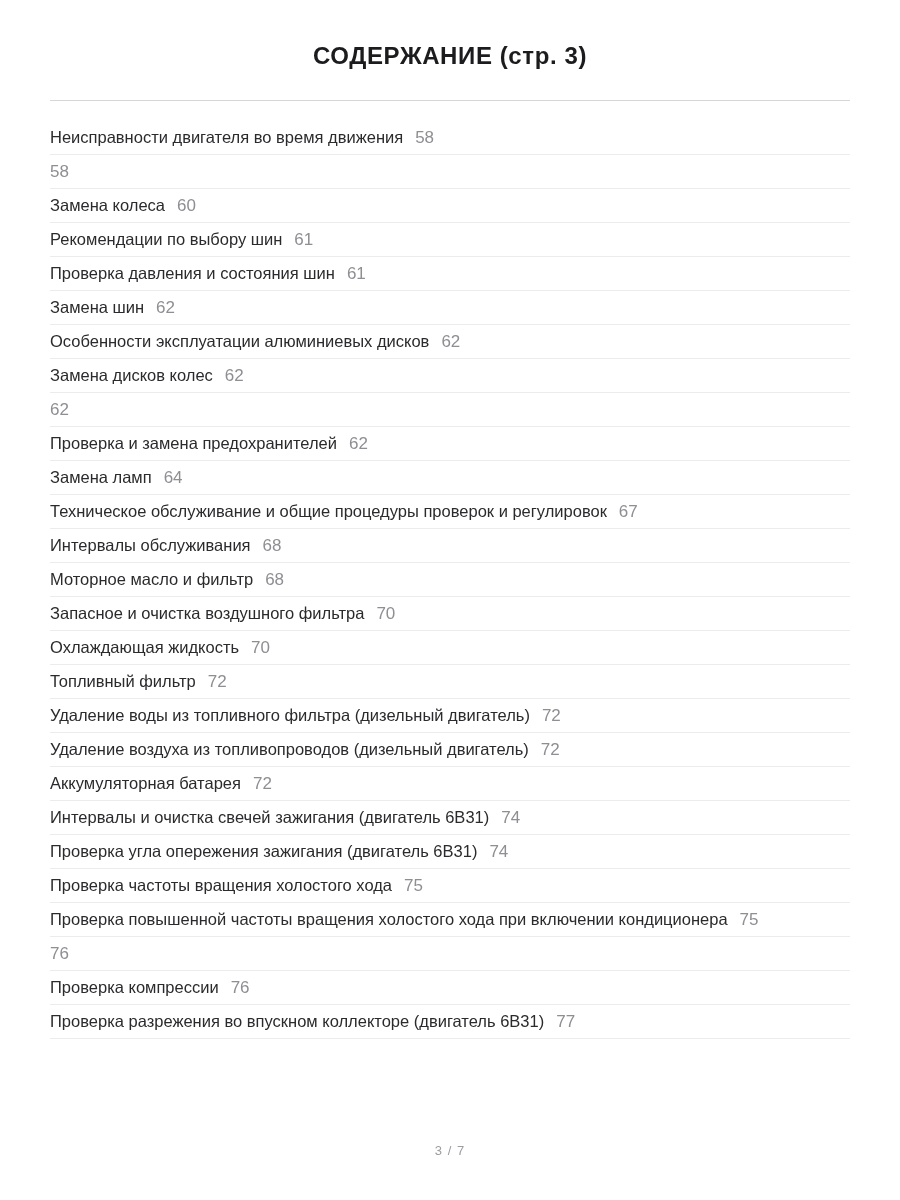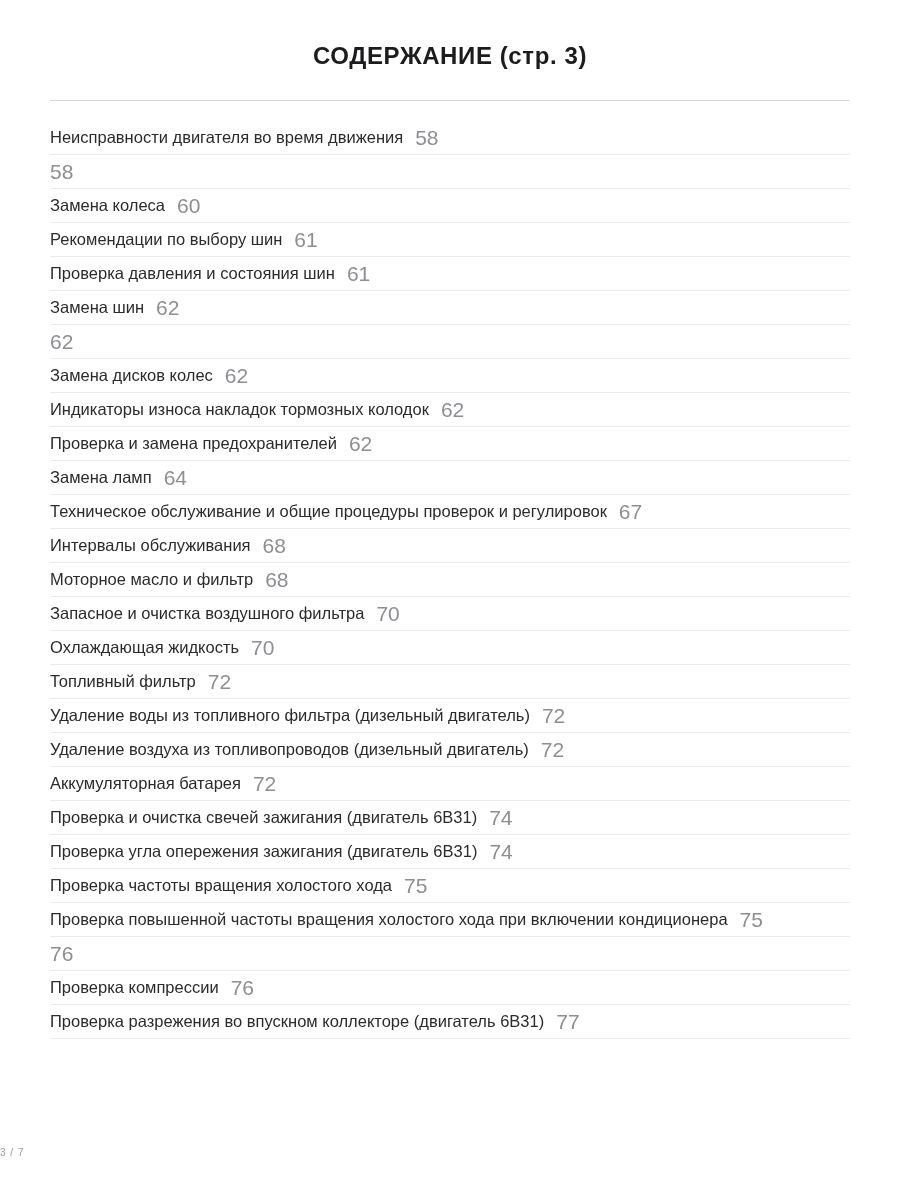--- a/index.html
+++ b/index.html
@@ -41,30 +41,31 @@
     cursor: pointer;
   }
   .row-title {
     font-size: 16.5px;
     color: #2b2b2d;
     white-space: nowrap;
     overflow: hidden;
     padding-right: 12px;
   }
   .row-page {
-    font-size: 21px;
+    font-size: 17px;
     color: #8e8e93;
     flex: 0 0 auto;
   }
   .footer {
     position: absolute;
     left: 0;
     right: 0;
     bottom: 42px;
-    font-size: 10px;
+    text-align: center;
+    font-size: 13px;
     color: #9d9da1;
     letter-spacing: 1px;
   }
 </style>
 </head>
 <body>
 
 <div class="page">
   <h1 class="title">СОДЕРЖАНИЕ (стр. 3)</h1>
   <hr class="divider">
@@ -93,30 +94,30 @@
     <span class="row-title">Проверка давления и состояния шин</span>
     <span class="row-page">61</span>
   </div>
 
   <div class="row">
     <span class="row-title">Замена шин</span>
     <span class="row-page">62</span>
   </div>
 
   <div class="row">
+    <span class="row-title">Особенности эксплуатации алюминиевых дисков</span>
     <span class="row-page">62</span>
   </div>
 
   <div class="row">
     <span class="row-title">Замена дисков колес</span>
     <span class="row-page">62</span>
   </div>
 
   <div class="row">
-    <span class="row-title">Индикаторы износа накладок тормозных колодок</span>
     <span class="row-page">62</span>
   </div>
 
   <div class="row">
     <span class="row-title">Проверка и замена предохранителей</span>
     <span class="row-page">62</span>
   </div>
 
   <div class="row">
     <span class="row-title">Замена ламп</span>
@@ -162,21 +163,21 @@
     <span class="row-title">Удаление воздуха из топливопроводов (дизельный двигатель)</span>
     <span class="row-page">72</span>
   </div>
 
   <div class="row">
     <span class="row-title">Аккумуляторная батарея</span>
     <span class="row-page">72</span>
   </div>
 
   <div class="row">
-    <span class="row-title">Проверка и очистка свечей зажигания (двигатель 6В31)</span>
+    <span class="row-title">Интервалы и очистка свечей зажигания (двигатель 6В31)</span>
     <span class="row-page">74</span>
   </div>
 
   <div class="row">
     <span class="row-title">Проверка угла опережения зажигания (двигатель 6В31)</span>
     <span class="row-page">74</span>
   </div>
 
   <div class="row">
     <span class="row-title">Проверка частоты вращения холостого хода</span>

